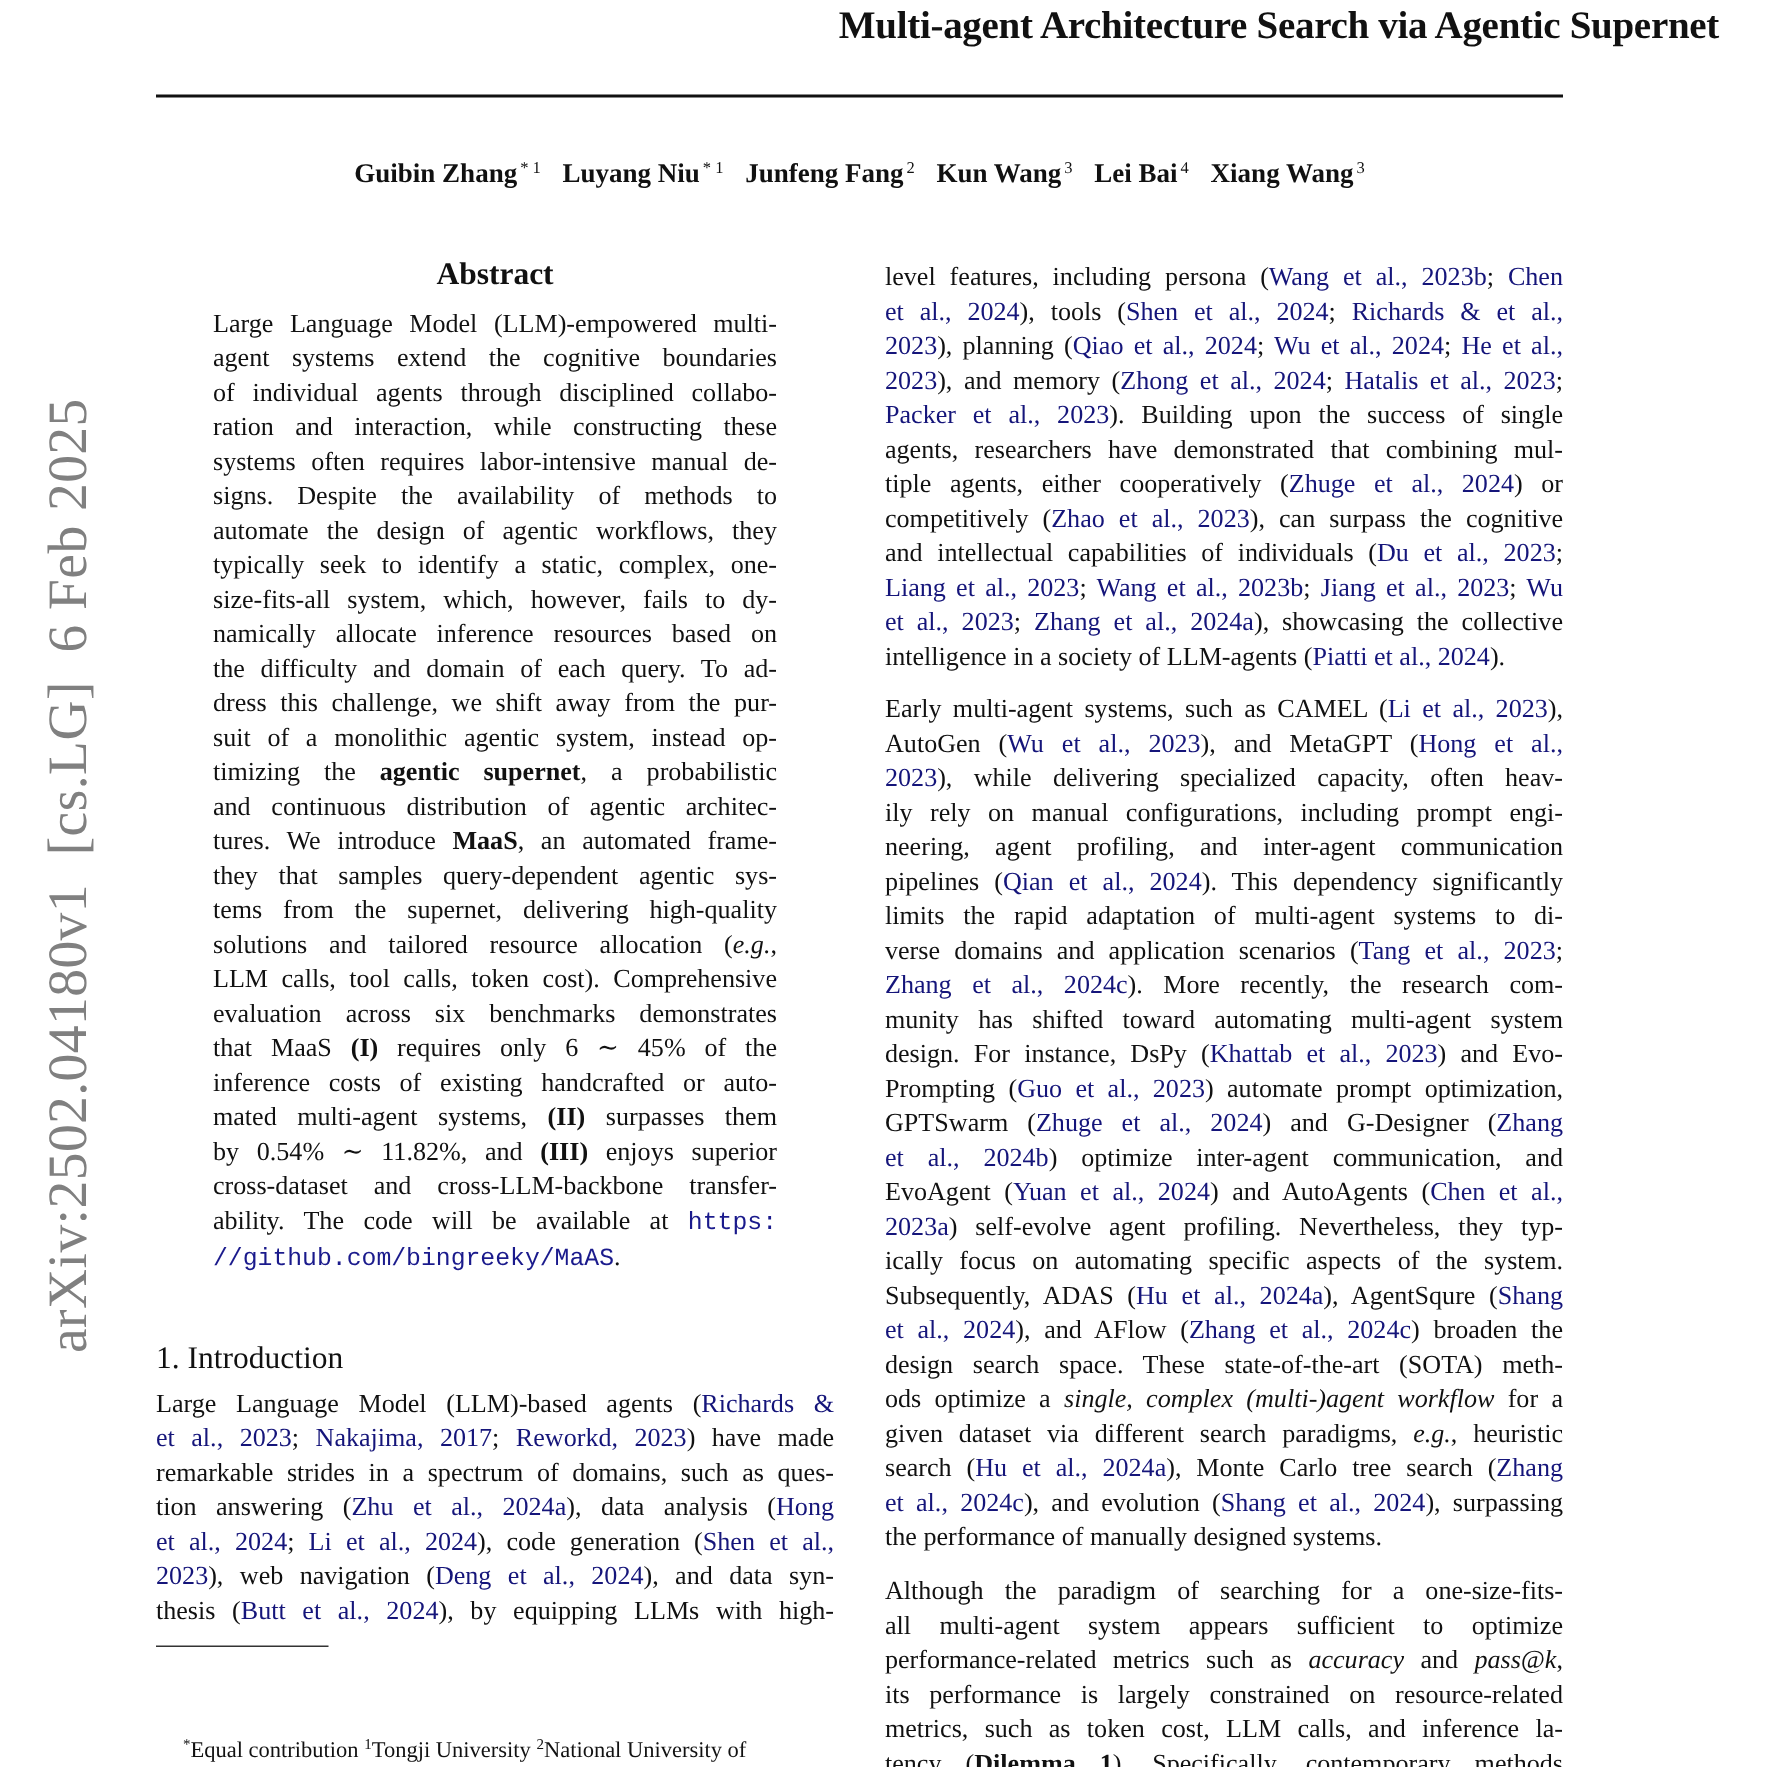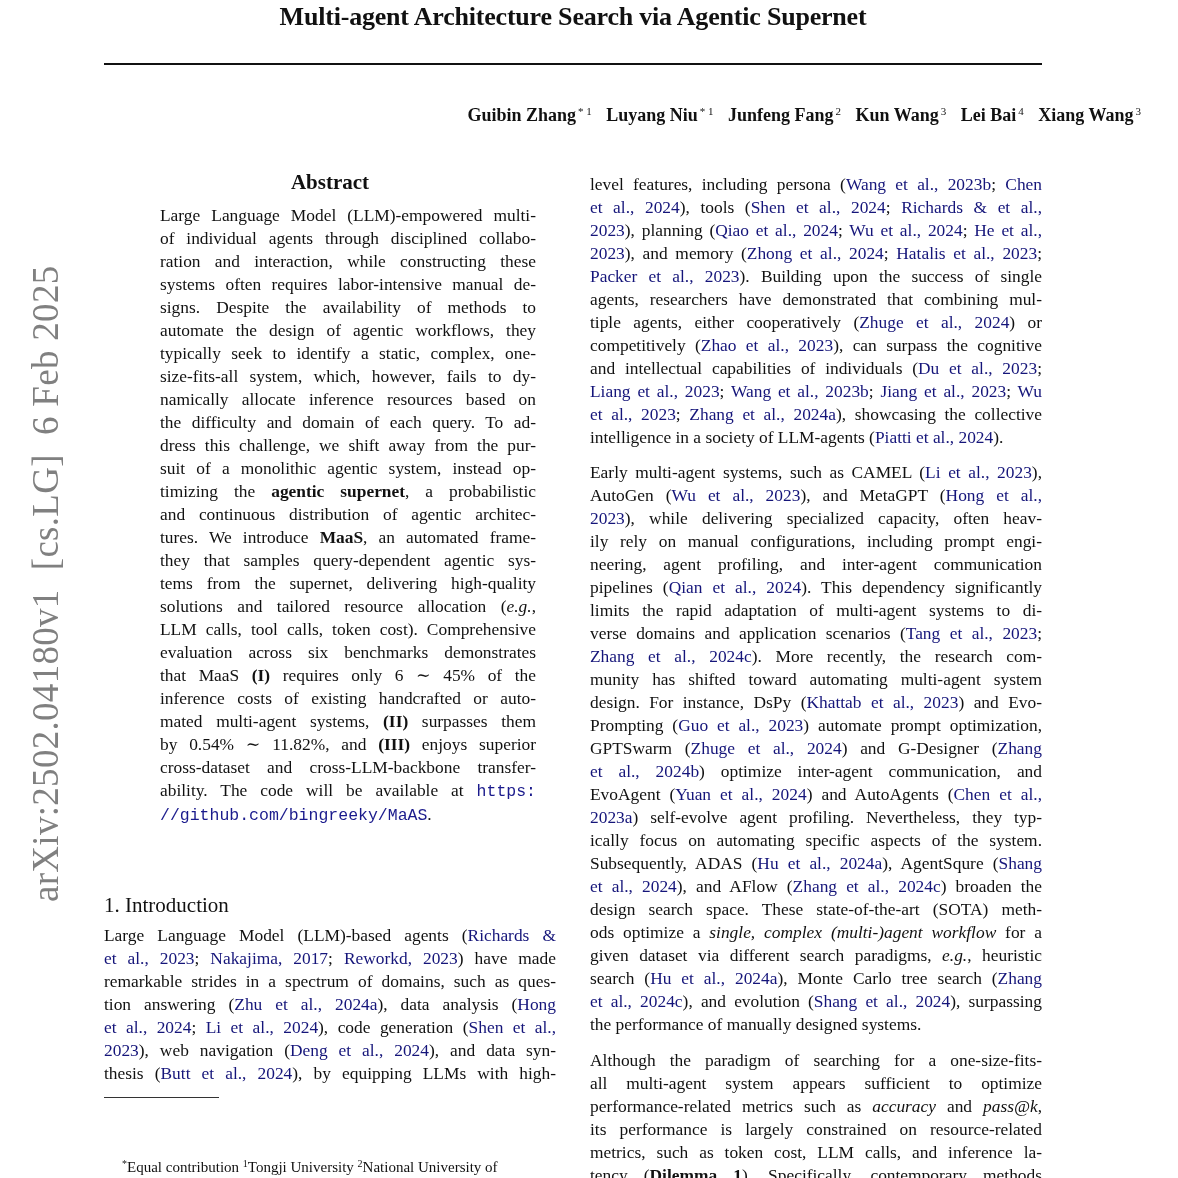--- a/index.html
+++ b/index.html
@@ -1,43 +1,43 @@
 <!DOCTYPE html>
 <html><head>
 <meta charset="utf-8">
 <style>
   html, body { margin: 0; padding: 0; background: #ffffff; }
   body {
     width: 1178px; height: 1178px; overflow: hidden; position: relative;
     font-family: "Liberation Serif", "DejaVu Serif", serif; color: #111;
   }
   .title {
-    position: absolute; left: 0; width: 1146px; top: 2px; text-align: center;
+    position: absolute; left: 0; width: 1146px; top: 2px; text-align: right;
     font-size: 26px; font-weight: bold; letter-spacing: -0.2px;
   }
   .title-rule {
     position: absolute; left: 104px; width: 938px; top: 63px; height: 2px; background: #111;
   }
   .authors {
-    position: absolute; left: 0; width: 1146px; top: 105px; text-align: right;
+    position: absolute; left: 0; width: 1146px; top: 105px; text-align: center;
     font-size: 18px; font-weight: bold;
   }
   .authors .author { margin: 0 5px; }
   .authors sup { font-size: 11px; font-weight: normal; vertical-align: 6px; margin-left: 2px; }
   .arxiv {
     position: absolute; left: 24px; top: 902px; transform-origin: 0 0; transform: rotate(-90deg);
     font-size: 37px; color: #808080; white-space: pre; letter-spacing: 0.3px;
     font-family: "Liberation Serif", serif;
   }
   .abstract-head {
     position: absolute; left: 142px; width: 376px; top: 170px; text-align: center;
     font-size: 21px; font-weight: bold;
   }
   .abstract {
-    position: absolute; left: 160px; width: 376px; top: 204px;
+    position: absolute; left: 142px; width: 376px; top: 204px;
     font-size: 17.4px; line-height: 23px; text-align: justify; hyphens: none;
   }
   .abstract .line, .col .line { display: block; text-align: justify; text-align-last: justify; white-space: nowrap; }
   .abstract .line.last, .col .line.last { text-align-last: left; }
   .mono { font-family: "Liberation Mono", "DejaVu Sans Mono", monospace; color: #1a1a8c; font-size: 16.5px; }
   .cite { color: #15157a; }
   b { font-weight: bold; }
   i { font-style: italic; }
   .section-head {
     position: absolute; left: 104px; top: 893px; font-size: 21px; font-weight: normal;
@@ -70,20 +70,21 @@
   <span class="author"><span>Kun Wang</span><sup>3</sup></span>
   <span class="author"><span>Lei Bai</span><sup>4</sup></span>
   <span class="author"><span>Xiang Wang</span><sup>3</sup></span>
 </div>
 
 <div class="arxiv">arXiv:2502.04180v1  [cs.LG]  6 Feb 2025</div>
 
 <div class="abstract-head">Abstract</div>
 <div class="abstract">
   <span class="line">Large Language Model (LLM)-empowered multi-</span>
+  <span class="line">agent systems extend the cognitive boundaries</span>
   <span class="line">of individual agents through disciplined collabo-</span>
   <span class="line">ration and interaction, while constructing these</span>
   <span class="line">systems often requires labor-intensive manual de-</span>
   <span class="line">signs.  Despite the availability of methods to</span>
   <span class="line">automate the design of agentic workflows, they</span>
   <span class="line">typically seek to identify a static, complex, one-</span>
   <span class="line">size-fits-all system, which, however, fails to dy-</span>
   <span class="line">namically allocate inference resources based on</span>
   <span class="line">the difficulty and domain of each query.  To ad-</span>
   <span class="line">dress this challenge, we shift away from the pur-</span>

